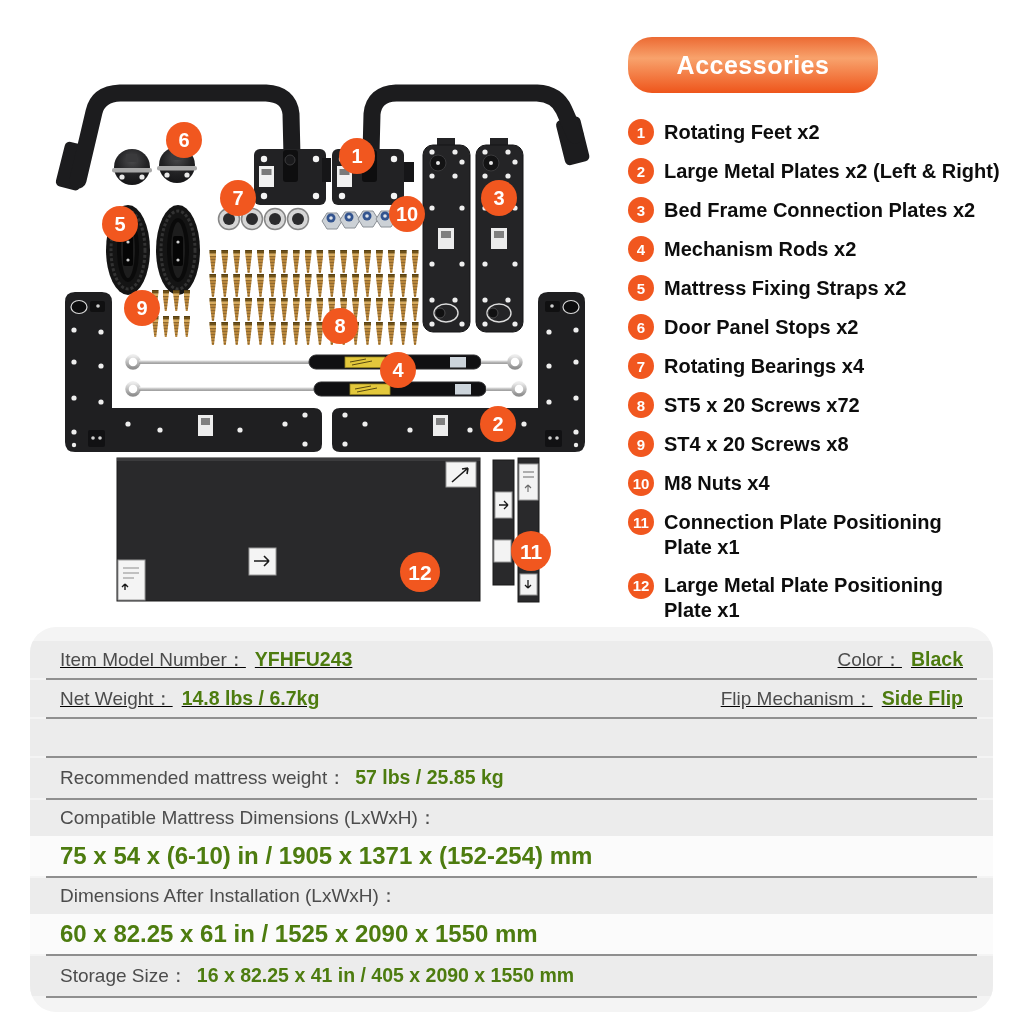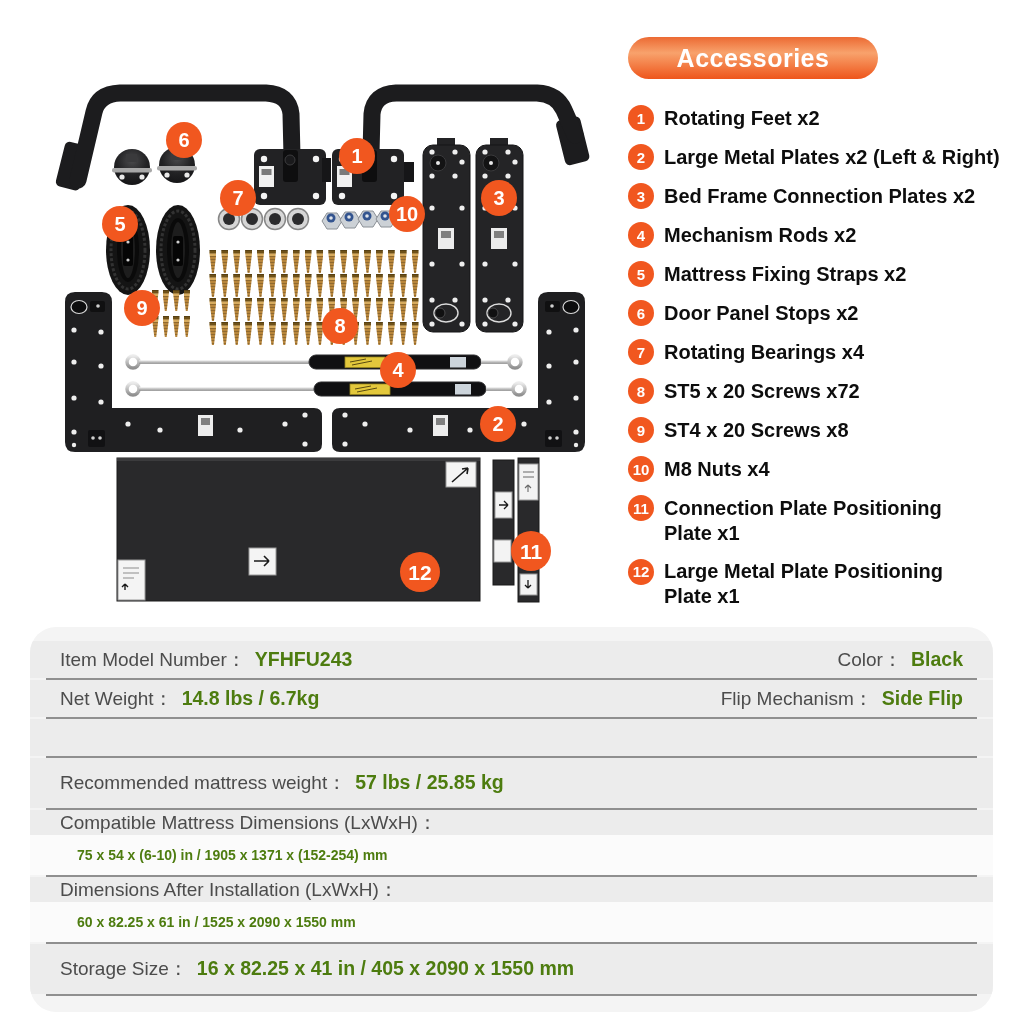--- a/index.html
+++ b/index.html
@@ -30,21 +30,21 @@
     position:absolute;width:36px;height:36px;border-radius:50%;
     background:var(--accent);color:#fff;font-weight:700;font-size:20px;
     display:flex;align-items:center;justify-content:center;
     transform:translate(-50%,-50%);line-height:1;
   }
   .badge.lg{width:40px;height:40px;font-size:21px;}
 
   
   .accessories{position:absolute;left:628px;top:37px;width:392px;}
   .acc-pill{
-    width:250px;height:42px;border-radius:24px;
+    width:250px;height:56px;border-radius:24px;
     background:linear-gradient(180deg,var(--pill-top) 0%,var(--pill-mid) 38%,var(--pill-bottom) 100%);
     display:flex;align-items:center;justify-content:center;
     color:#fff;font-weight:700;font-size:25px;letter-spacing:.5px;
   }
   .acc-list{margin-top:26px;display:flex;flex-direction:column;gap:13px;}
   .acc-item{display:flex;align-items:flex-start;min-height:26px;}
   .acc-badge{
     flex:0 0 26px;width:26px;height:26px;border-radius:50%;
     background:var(--accent);color:#fff;font-weight:700;font-size:15px;
     display:flex;align-items:center;justify-content:center;line-height:1;
@@ -54,28 +54,28 @@
     line-height:25px;padding-top:0.5px;
   }
   .acc-item.two-line .acc-label{max-width:284px;}
 
   
   .specs{
     position:absolute;left:30px;top:627px;width:963px;height:385px;
     background:#f4f4f4;border-radius:26px;padding-top:14px;overflow:hidden;
   }
   .band{background:#ececec;display:flex;align-items:center;padding:0 30px;}
-  .band.cols{justify-content:space-between;}
-  .band.h37{height:37px}.band.h40{height:50px}.band.h36{height:25px}
+  .band.cols{justify-content:space-between;text-decoration:underline;}
+  .band.h37{height:37px}.band.h40{height:40px}.band.h36{height:36px}
   .vband{background:#fbfbfb;display:flex;align-items:center;padding:0 30px;height:40px;}
   .sep{height:2px;background:#8f8f8f;margin:0 16px;}
   .cell{display:flex;align-items:baseline;white-space:nowrap;}
   .lbl{color:#4c4c4c;font-size:19px;}
   .val{color:#4d7c0f;font-weight:700;font-size:19.5px;margin-left:9px;}
-  .vband .val{margin-left:17px;font-size:14px;}
+  .vband .val{margin-left:0;font-size:24px;}
 </style>
 </head>
 <body>
 
 <div class="stage">
 
   <div class="diagram">
     <svg viewBox="0 0 620 620" width="620" height="620">
       <defs>
         <linearGradient id="rodG" x1="0" y1="0" x2="0" y2="1">

